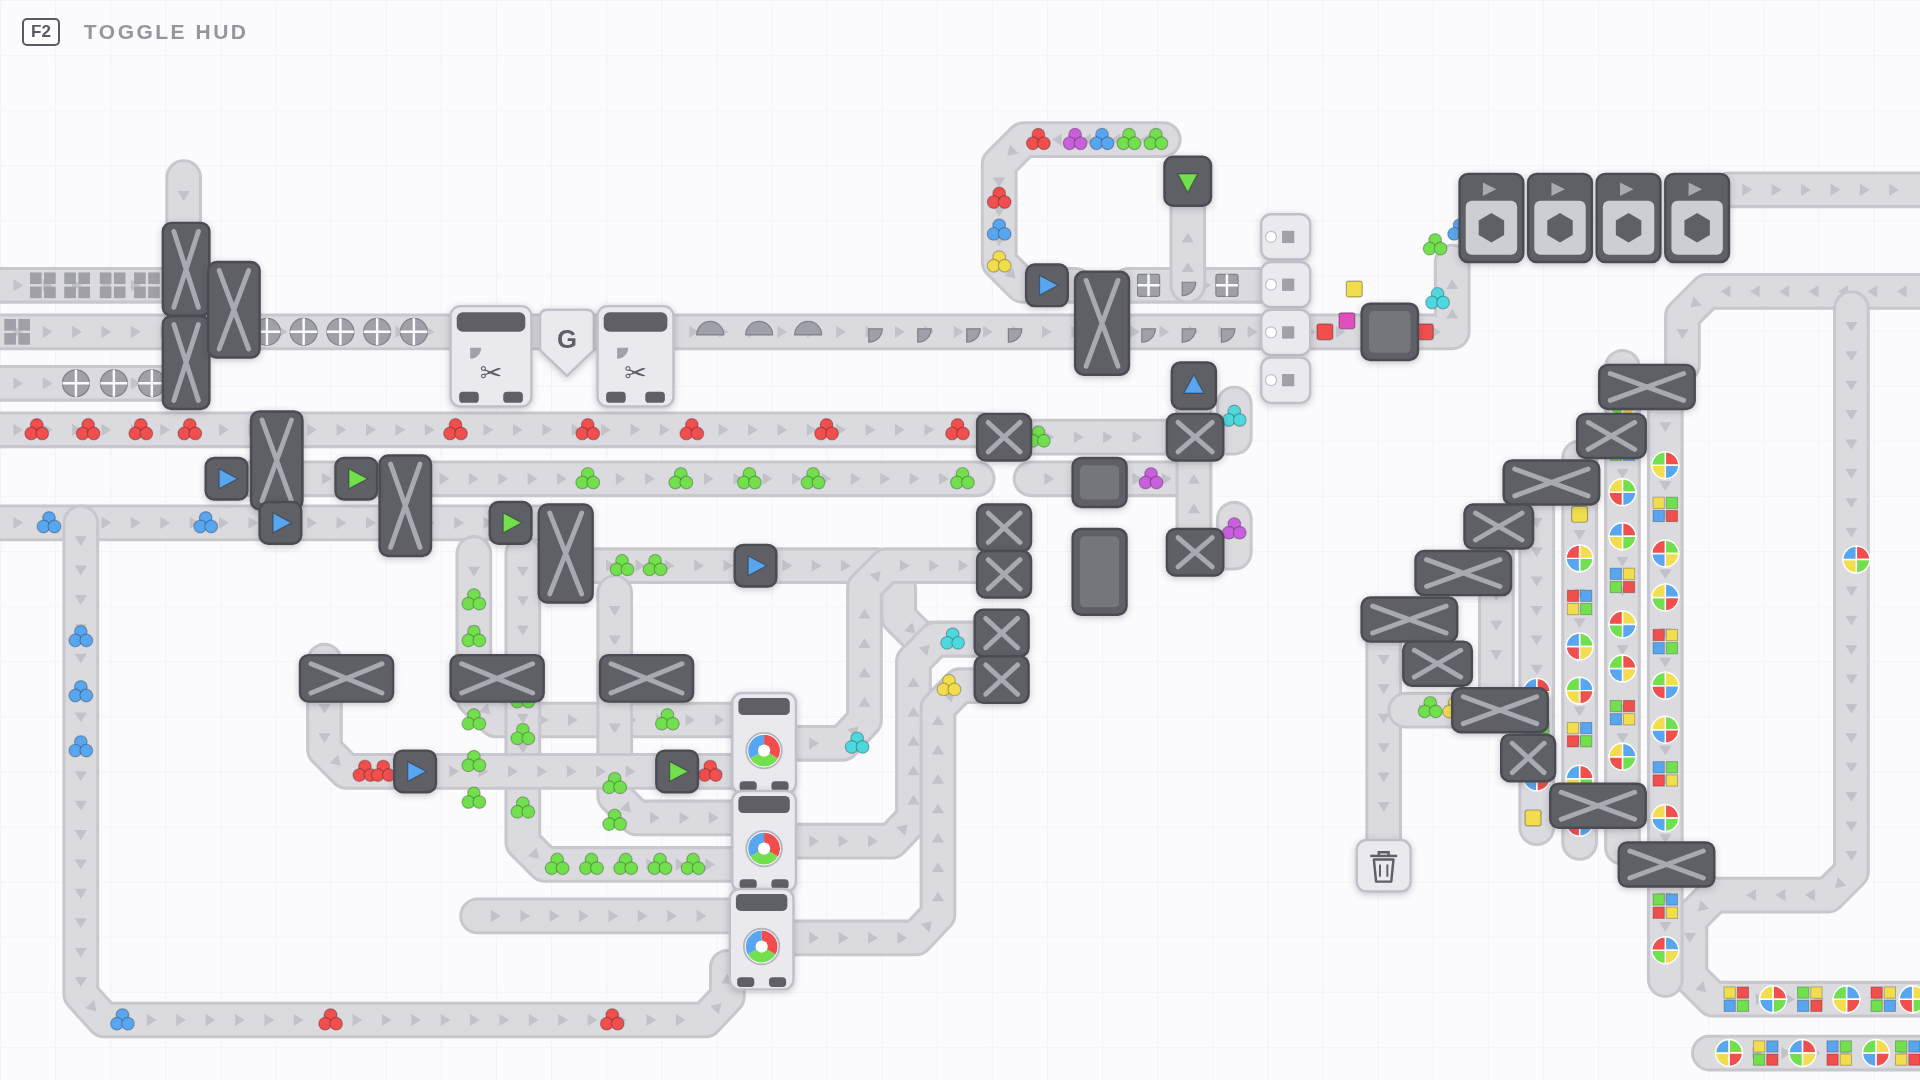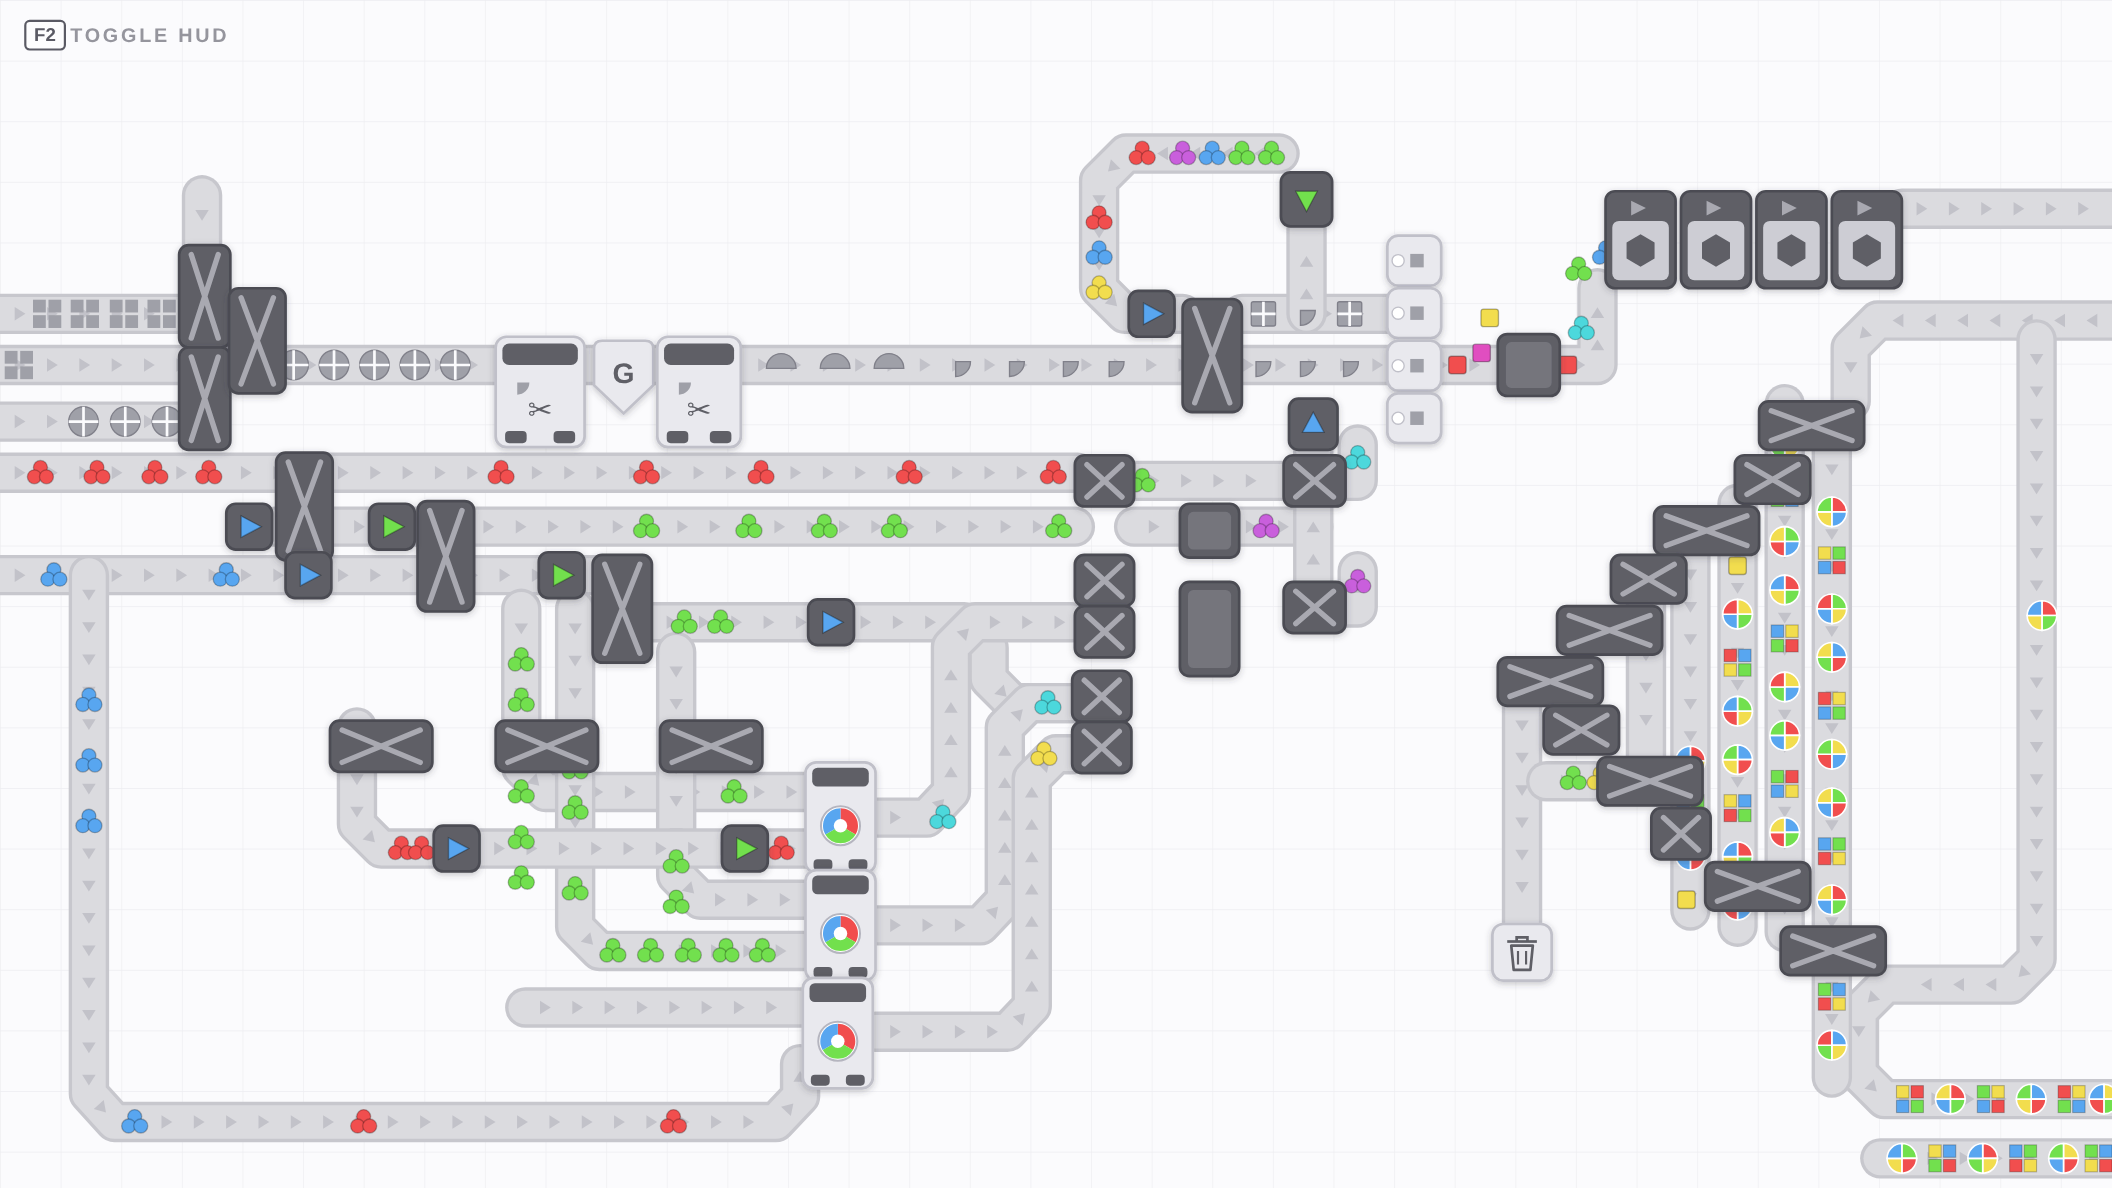--- a/index.html
+++ b/index.html
@@ -5,29 +5,29 @@
   html,body{margin:0;padding:0;}
   body{
     width:1920px;height:1080px;position:relative;overflow:hidden;
     background:#fbfbfd;
     font-family:"Liberation Sans", sans-serif;
   }
   #world{position:absolute;inset:0;}
   #world svg{display:block;}
   .hud{
     position:absolute;top:18px;left:22px;
-    display:flex;align-items:center;gap:4px;z-index:10;
+    display:flex;align-items:center;gap:24px;z-index:10;
   }
   .hud-key{
     border:2px solid #5a5a64;color:#5a5a64;border-radius:5px;
     padding:1px 7px;font-size:17px;font-weight:700;
     background:rgba(255,255,255,0.55);line-height:22px;
   }
   .hud-label{
-    color:#95959d;font-size:18px;font-weight:700;letter-spacing:2.5px;text-align:center;
+    color:#95959d;font-size:21px;font-weight:700;letter-spacing:2.5px;text-align:center;
   }
 </style>
 </head>
 <body>
 
 <div id="world">
   <svg id="canvas" width="1920" height="1080" viewBox="0 0 1568 882" xmlns="http://www.w3.org/2000/svg">
     <defs>
       <pattern id="grid" width="45" height="45" patternUnits="userSpaceOnUse">
         <path d="M45 0 H0 V45" fill="none" stroke="#ededf1" stroke-width="1"></path>

